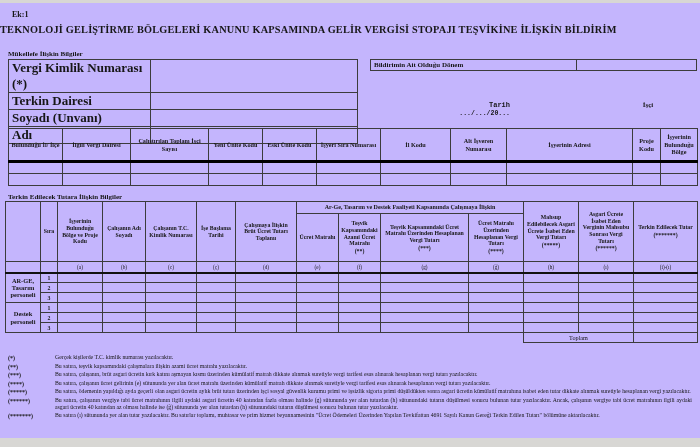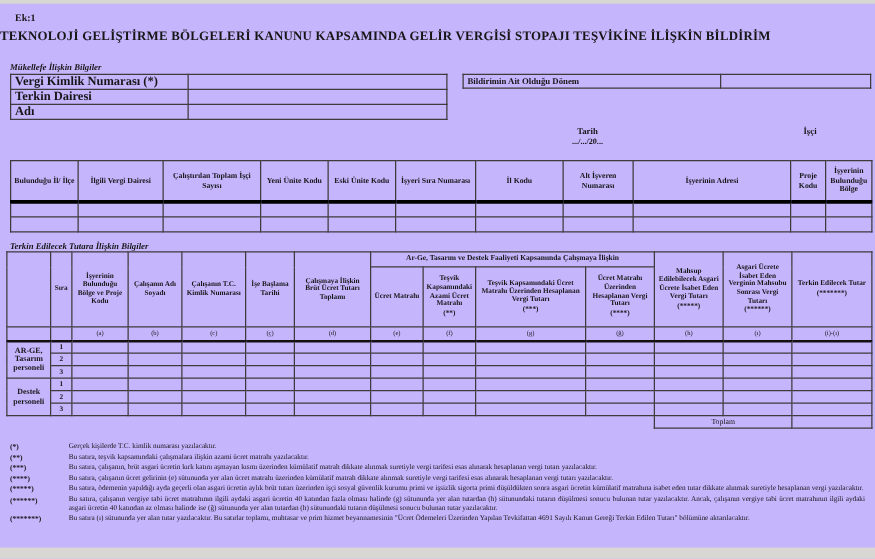--- a/index.html
+++ b/index.html
@@ -15,37 +15,37 @@
     position: absolute; top: 3px; left: 0;
     width: 700px; height: 435px;
     background: #c4b5fd;
     overflow: hidden;
   }
   .ek { position: absolute; top: 7px; left: 12px; font-size: 8px; font-weight: bold; }
   .title {
     position: absolute; top: 21px; left: 0; width: 620px;
     text-align: left; font-size: 10.3px; font-weight: bold; letter-spacing: 0.2px;
   }
-  .sec-label { position: absolute; font-size: 7px; font-weight: bold; font-style: italic; }
+  .sec-label { position: absolute; font-size: 7px; font-weight: bold; }
   .lbl-taxpayer { top: 47px; left: 8px; }
   .lbl-workplaces { top: 117px; left: 8px; }
   .lbl-deduction { top: 190px; left: 8px; }
 
   table { border-collapse: collapse; table-layout: fixed; position: absolute; }
   td, th { border: 1px solid #3c3c3c; padding: 0 2px; vertical-align: middle; }
 
   
   .t1 { left: 8px; top: 56px; width: 350px; }
-  .t1 td { height: 10px; font-size: 10px; }
+  .t1 td { height: 10px; font-size: 13px; }
   .t1 .lab { width: 142px; font-weight: bold; text-align: left; padding-left: 3px; }
   .t1b { left: 370px; top: 56px; width: 327px; }
   .t1b td { height: 11px; font-size: 7px; }
   .t1b .lab { width: 206px; font-weight: bold; text-align: left; padding-left: 3px; }
 
-  .date-block { position: absolute; top: 98px; left: 430px; width: 80px; text-align: center; }
+  .date-block { position: absolute; top: 98px; left: 430px; width: 80px; text-align: right; font-family: Liberation Mono, monospace; }
   .date-block .dl { font-size: 7px; font-weight: bold; display: block; }
   .date-block .dv { font-size: 6.5px; font-weight: bold; display: block; margin-top: 1px; }
   .imza { position: absolute; top: 98px; left: 618px; width: 60px; text-align: center; font-size: 7px; font-weight: bold; }
 
   
   .t2 { left: 8px; top: 125px; width: 689px; }
   .t2 th { font-size: 6.2px; font-weight: bold; text-align: center; height: 33px; line-height: 1.2; border-bottom: 3px solid #000; }
   .t2 td { height: 12px; }
 
   
@@ -78,20 +78,24 @@
   <div class="sec-label lbl-taxpayer">Mükellefe İlişkin Bilgiler</div>
 
   <table class="t1">
     <tbody>
         <tr>
       <td class="lab">Vergi Kimlik Numarası (*)</td>
       <td class="val"></td>
     </tr>
     <tr>
       <td class="lab">Terkin Dairesi</td>
+      <td class="val"></td>
+    </tr>
+    <tr>
+      <td class="lab">Soyadı (Unvanı)</td>
       <td class="val"></td>
     </tr>
     <tr>
       <td class="lab">Adı</td>
       <td class="val"></td>
     </tr>
   </tbody>
     </table>
 
   <table class="t1b">

